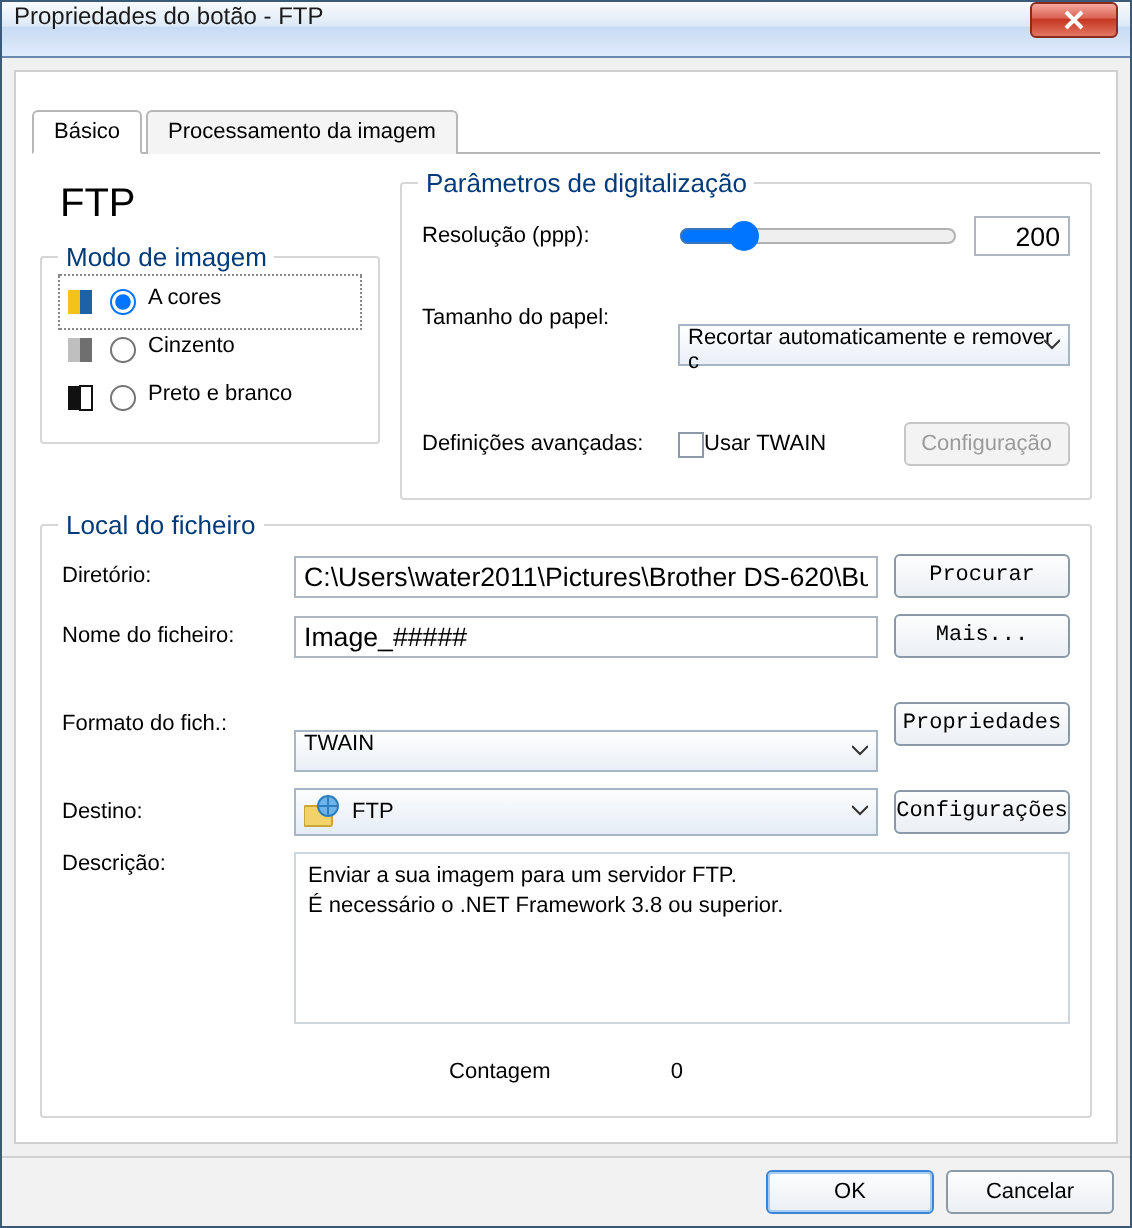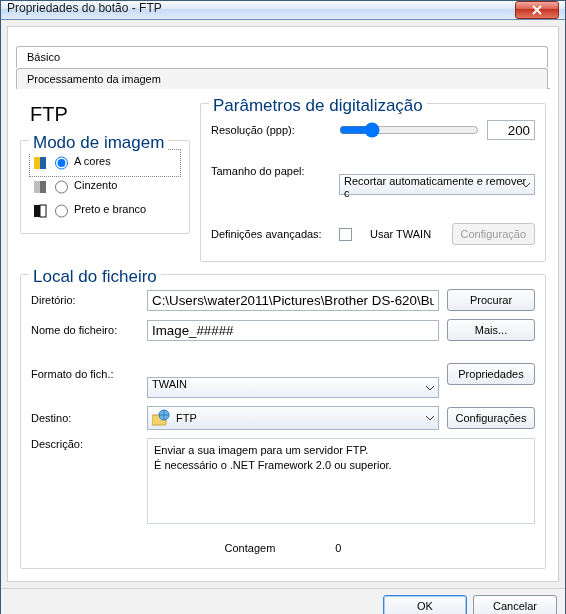--- a/index.html
+++ b/index.html
@@ -21,35 +21,35 @@
 }
 .titlebar .title { flex: 1; font-size: 12px; }
 .closebtn {
   width: 44px; height: 18px;
   background: linear-gradient(#f5a9a0, #d9604f 45%, #c43420 46%, #e37662);
   border: 1px solid #8a2b1d; border-radius: 3px;
   display: flex; align-items: center; justify-content: center;
 }
 .closebtn svg { stroke: #fff; stroke-width: 2; }
 .client { flex: 1; background: #fff; margin: 6px; border: 1px solid #d0d0d0; padding: 4px 8px 8px; display: flex; flex-direction: column; }
-.tabs { display: flex; border-bottom: 1px solid #b7b7b7; margin-top: 14px; flex-direction: column; }
+.tabs { display: flex; border-bottom: 1px solid #b7b7b7; margin-top: 14px; }
 .tab {
   padding: 4px 10px; border: 1px solid #b7b7b7; border-bottom: none;
   border-top-left-radius: 3px; border-top-right-radius: 3px;
   background: #f4f4f4; margin-right: 2px; position: relative; top: 1px;
   cursor: default;
 }
 .tab.active { background: #fff; border-bottom: 1px solid #fff; }
 .tabbody { flex: 1; background: #fff; padding: 10px 4px 4px; display: flex; flex-direction: column; gap: 8px; }
 
 .row1 { display: flex; gap: 10px; }
 .ftpheading { font-family: Arial, sans-serif; font-size: 20px; padding: 4px 10px; width: 170px; }
 
 .groupbox { border: 1px solid #d6d6d6; border-radius: 2px; padding: 10px; position: relative; margin-top: 4px; }
-.groupbox > .legend { position: absolute; top: -8px; left: 8px; background: #fff; padding: 0 4px; color: #003a7a; font-size: 17px; }
+.groupbox > .legend { position: absolute; top: -8px; left: 8px; background: #fff; padding: 0 4px; color: #003a7a; font-size: 13px; }
 
 .imgmode { width: 170px; }
 .radioitem { display: flex; gap: 6px; padding: 4px 2px; }
 .radioitem.selected { outline: 1px dotted #888; outline-offset: 1px; }
 .radioicon { width: 16px; height: 16px; }
 
 .scanparams { flex: 1; }
 .sp-row { display: flex; align-items: center; gap: 8px; margin: 6px 0; }
 .sp-label { width: 120px; }
 .slider-wrap { flex: 1; display: flex; align-items: center; }
@@ -57,28 +57,28 @@
 input[type=range] { width: 100%; }
 .select { flex: 1; height: 21px; border: 1px solid #a7b6c7; background: linear-gradient(#fff,#e9eff6); padding: 0 4px; position: relative; margin-top: 28px; }
 .select .caret { position: absolute; right: 4px; top: 50%; transform: translateY(-50%); }
 .btn {
   min-width: 78px; height: 22px; border: 1px solid #8a98a8; border-radius: 3px;
   background: linear-gradient(#fdfdfd,#ebeff4); padding: 0 8px; text-align: center;
   display: inline-flex; align-items: center; justify-content: center;
 }
 .btn.primary { border-color: #3c84d6; box-shadow: 0 0 0 1px #a6cdf5 inset; }
 .btn.disabled { color: #9b9b9b; border-color: #c6c6c6; background: #f3f3f3; }
-.chk { display: inline-flex; align-items: center; gap: 18px; }
+.chk { display: inline-flex; align-items: center; gap: 0; }
 .chkbox { width: 13px; height: 13px; border: 1px solid #8b99a8; background: #fff; }
 
 .filoc { flex: 1; display: flex; flex-direction: column; }
 .formrow { display: flex; align-items: center; gap: 8px; margin: 4px 0; }
 .formrow .flabel { width: 108px; }
 .txt { flex: 1; height: 21px; border: 1px solid #aeb6bf; background: #fff; padding: 2px 4px; }
-.rightbtn { width: 88px; }
+.rightbtn { width: 88px; font-family: Liberation Mono, monospace; }
 
 .dest-select { flex: 1; display: flex; align-items: center; gap: 6px; border: 1px solid #a7b6c7; background: linear-gradient(#fdfdfd,#e4ecf5); padding: 0 4px; height: 24px; position: relative; }
 .dest-select .caret { position: absolute; right: 4px; top: 50%; transform: translateY(-50%); }
 .destlabel { flex: 1; }
 
 .desc { flex: 1; border: 1px solid #cfd6dd; height: 86px; padding: 4px 6px; overflow-y: scroll; background: #fff; line-height: 1.35; }
 .count-row { display: flex; gap: 60px; justify-content: center; margin: 14px 0 4px; }
 
 .footer { display: flex; justify-content: flex-end; gap: 6px; padding: 6px 8px; border-top: 1px solid #d0d0d0; background: #f2f2f2; }
 
@@ -214,21 +214,21 @@
             <span class="caret"><svg viewBox="0 0 8 8">
                   <path d="M0 2 L4 6 L8 2" fill="none" stroke="#333"></path>
                 </svg></span>
           </div>
           <span class="btn rightbtn">Configurações</span>
         </div>
 
         <div class="formrow" style="align-items:flex-start">
           <span class="flabel">Descrição:</span>
           <div class="desc"><span style="white-space:pre-line">Enviar a sua imagem para um servidor FTP.
-É necessário o .NET Framework 2.0 ou superior.</span></div>
+É necessário o .NET Framework 3.8 ou superior.</span></div>
         </div>
 
         <div class="count-row">
           <span>Contagem</span>
           <span>0</span>
         </div>
       </div>
 
     </div>
   </div>

